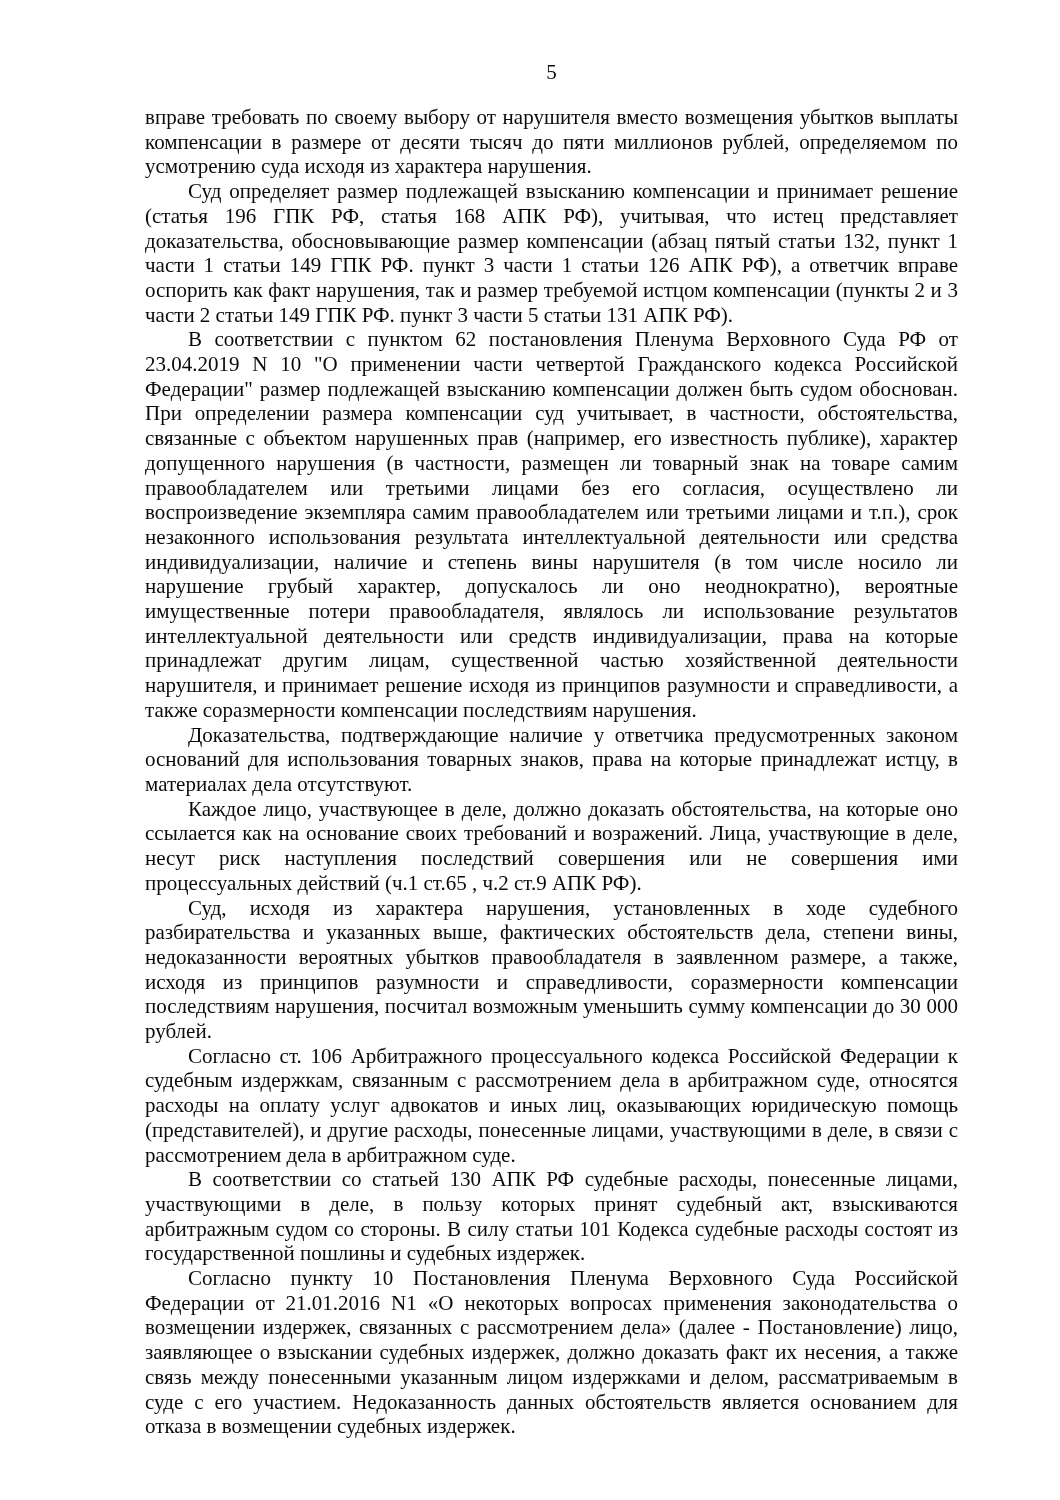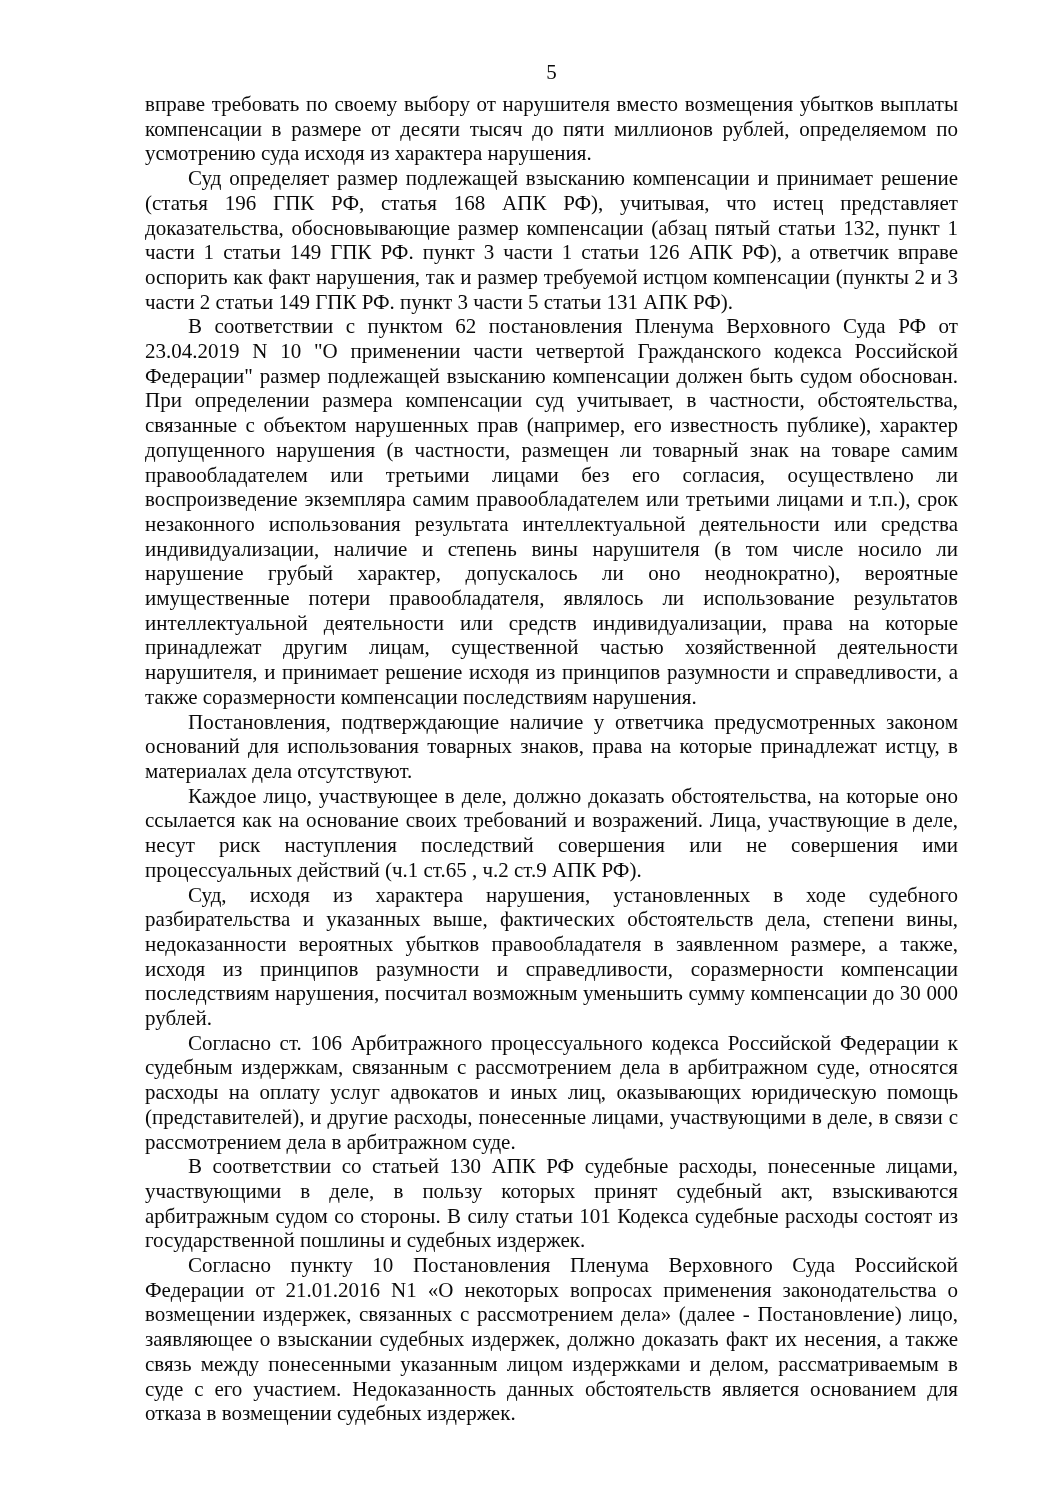--- a/index.html
+++ b/index.html
@@ -20,21 +20,21 @@
     position: absolute;
     top: 60px;
     left: 145px;
     width: 813px;
     text-align: center;
     font-size: 21px;
     line-height: 24px;
   }
   .doc-body {
     position: absolute;
-    top: 92px;
+    top: 105px;
     left: 145px;
     width: 813px;
     font-size: 21px;
     line-height: 24.7px;
     text-align: justify;
     text-justify: inter-word;
   }
   .doc-body p {
     margin: 0;
     padding: 0;
@@ -47,20 +47,20 @@
 </head>
 <body>
 
 <div class="sheet">
   <div class="page-number">5</div>
 
   <div class="doc-body">
     <p class="continuation">вправе требовать по своему выбору от нарушителя вместо возмещения убытков выплаты компенсации в размере от десяти тысяч до пяти миллионов рублей, определяемом по усмотрению суда исходя из характера нарушения.</p>
     <p>Суд определяет размер подлежащей взысканию компенсации и принимает решение (статья 196 ГПК РФ, статья 168 АПК РФ), учитывая, что истец представляет доказательства, обосновывающие размер компенсации (абзац пятый статьи 132, пункт 1 части 1 статьи 149 ГПК РФ. пункт 3 части 1 статьи 126 АПК РФ), а ответчик вправе оспорить как факт нарушения, так и размер требуемой истцом компенсации (пункты 2 и 3 части 2 статьи 149 ГПК РФ. пункт 3 части 5 статьи 131 АПК РФ).</p>
     <p>В соответствии с пунктом 62 постановления Пленума Верховного Суда РФ от 23.04.2019 N 10 "О применении части четвертой Гражданского кодекса Российской Федерации" размер подлежащей взысканию компенсации должен быть судом обоснован. При определении размера компенсации суд учитывает, в частности, обстоятельства, связанные с объектом нарушенных прав (например, его известность публике), характер допущенного нарушения (в частности, размещен ли товарный знак на товаре самим правообладателем или третьими лицами без его согласия, осуществлено ли воспроизведение экземпляра самим правообладателем или третьими лицами и т.п.), срок незаконного использования результата интеллектуальной деятельности или средства индивидуализации, наличие и степень вины нарушителя (в том числе носило ли нарушение грубый характер, допускалось ли оно неоднократно), вероятные имущественные потери правообладателя, являлось ли использование результатов интеллектуальной деятельности или средств индивидуализации, права на которые принадлежат другим лицам, существенной частью хозяйственной деятельности нарушителя, и принимает решение исходя из принципов разумности и справедливости, а также соразмерности компенсации последствиям нарушения.</p>
-    <p>Постановления, подтверждающие наличие у ответчика предусмотренных законом оснований для использования товарных знаков, права на которые принадлежат истцу, в материалах дела отсутствуют.</p>
+    <p>Доказательства, подтверждающие наличие у ответчика предусмотренных законом оснований для использования товарных знаков, права на которые принадлежат истцу, в материалах дела отсутствуют.</p>
     <p>Каждое лицо, участвующее в деле, должно доказать обстоятельства, на которые оно ссылается как на основание своих требований и возражений. Лица, участвующие в деле, несут риск наступления последствий совершения или не совершения ими процессуальных действий (ч.1 ст.65 , ч.2 ст.9 АПК РФ).</p>
     <p>Суд, исходя из характера нарушения, установленных в ходе судебного разбирательства и указанных выше, фактических обстоятельств дела, степени вины, недоказанности вероятных убытков правообладателя в заявленном размере, а также, исходя из принципов разумности и справедливости, соразмерности компенсации последствиям нарушения, посчитал возможным уменьшить сумму компенсации до 30 000 рублей.</p>
     <p>Согласно ст. 106 Арбитражного процессуального кодекса Российской Федерации к судебным издержкам, связанным с рассмотрением дела в арбитражном суде, относятся расходы на оплату услуг адвокатов и иных лиц, оказывающих юридическую помощь (представителей), и другие расходы, понесенные лицами, участвующими в деле, в связи с рассмотрением дела в арбитражном суде.</p>
     <p>В соответствии со статьей 130 АПК РФ судебные расходы, понесенные лицами, участвующими в деле, в пользу которых принят судебный акт, взыскиваются арбитражным судом со стороны. В силу статьи 101 Кодекса судебные расходы состоят из государственной пошлины и судебных издержек.</p>
     <p>Согласно пункту 10 Постановления Пленума Верховного Суда Российской Федерации от 21.01.2016 N1 «О некоторых вопросах применения законодательства о возмещении издержек, связанных с рассмотрением дела» (далее - Постановление) лицо, заявляющее о взыскании судебных издержек, должно доказать факт их несения, а также связь между понесенными указанным лицом издержками и делом, рассматриваемым в суде с его участием. Недоказанность данных обстоятельств является основанием для отказа в возмещении судебных издержек.</p>
   </div>
 </div>
 
 </body></html>

